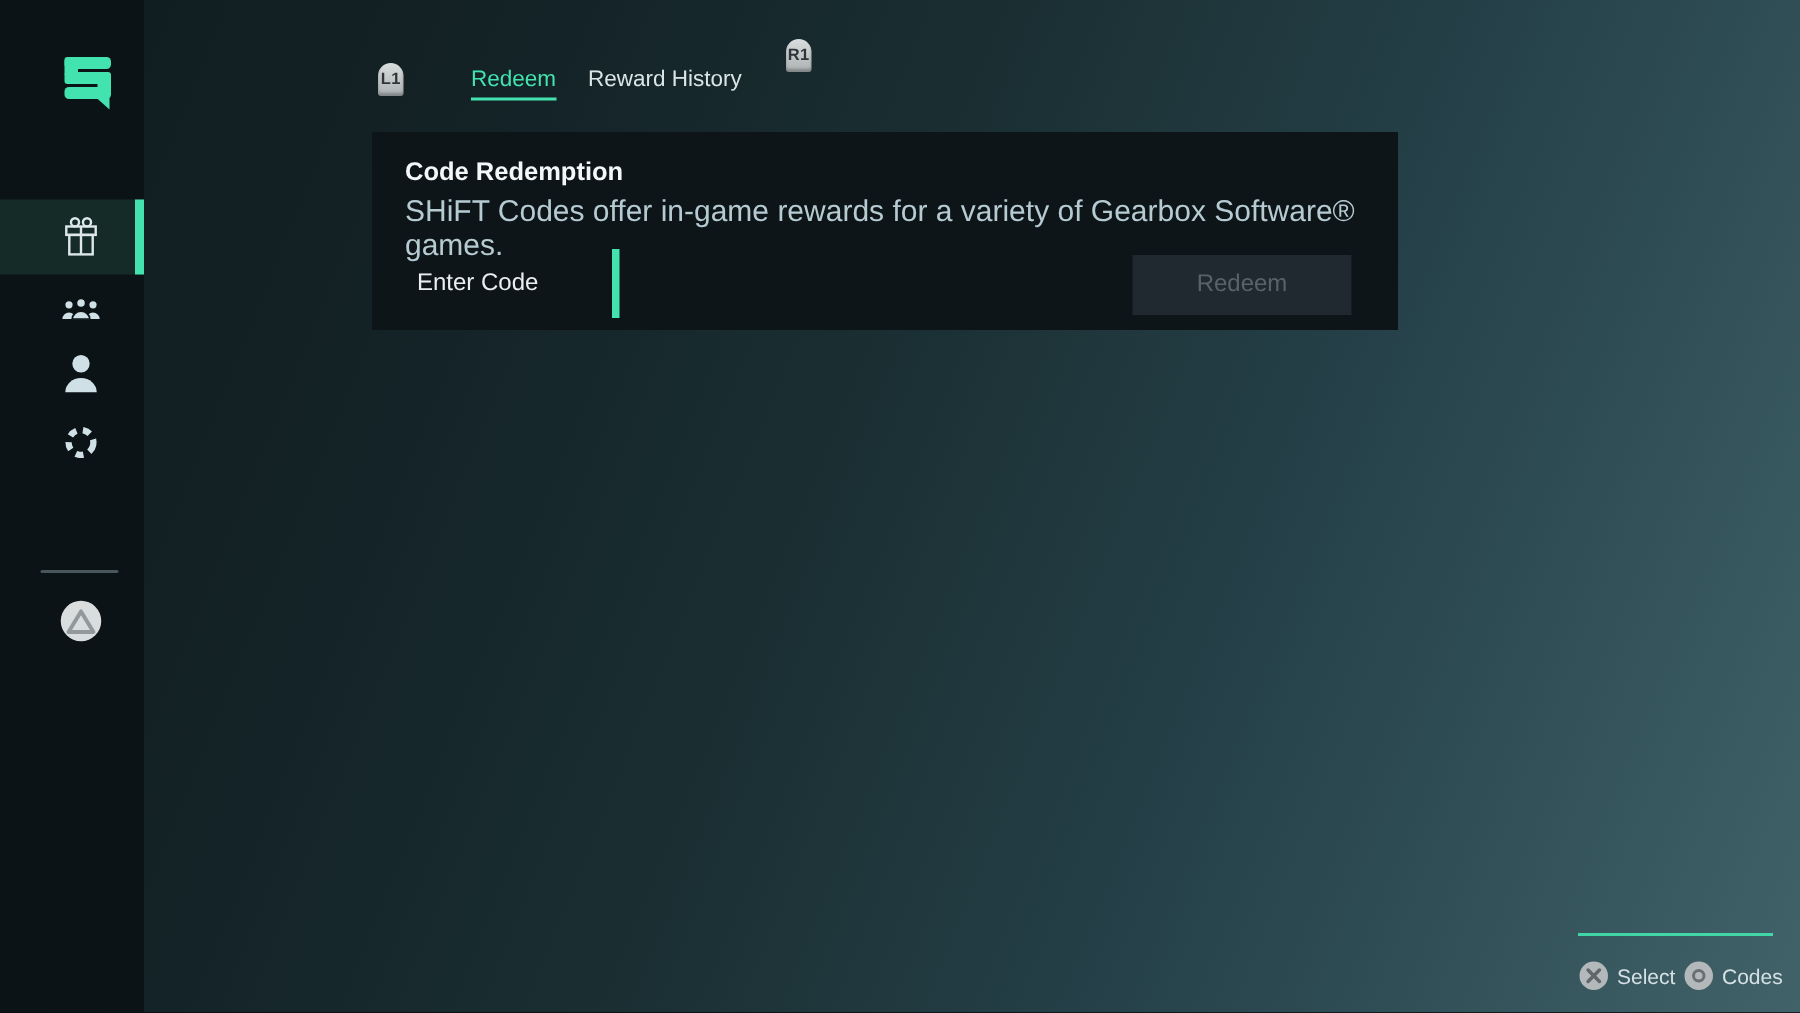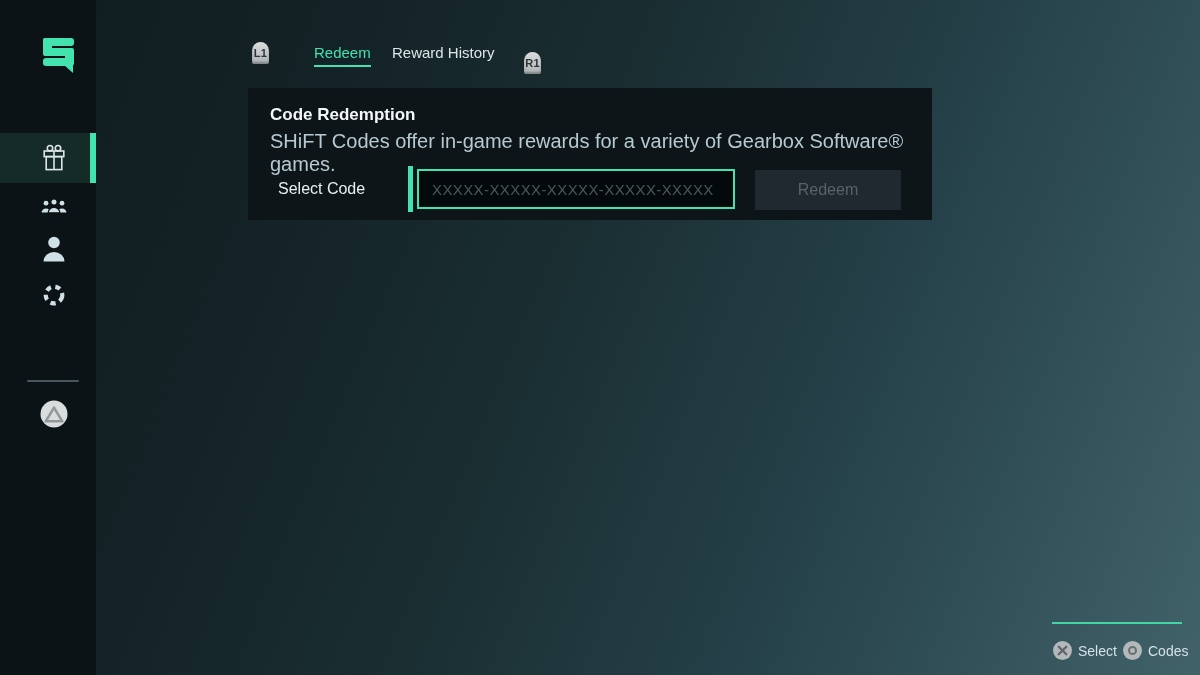--- a/index.html
+++ b/index.html
@@ -22,21 +22,21 @@
   .side-divider{position:absolute;left:27px;top:380px;width:52px;height:2px;background:#49575c;border-radius:1px;}
   .avatar{position:absolute;left:40px;top:400px;width:28px;height:28px;}
   
   .shoulder{
     position:absolute;width:17px;height:22px;border-radius:12px 12px 3px 3px;
     background:linear-gradient(#dadddd,#acb1b3);color:#2f3539;font-size:11px;font-weight:700;
     display:flex;align-items:center;justify-content:center;letter-spacing:.3px;
     box-shadow:inset 0 -2px 2px rgba(0,0,0,.25);
   }
   .shoulder.l1{left:252px;top:42px;}
-  .shoulder.r1{left:524px;top:52px;}
+  .shoulder.r1{left:524px;top:26px;}
   .tab{position:absolute;top:44px;font-size:15px;color:#dbe5e7;cursor:pointer;}
   .tab.active{left:314px;color:#42e3ae;padding-bottom:4px;border-bottom:2px solid #42e3ae;}
   .tab.inactive{left:392px;text-align:center;}
   
   .card{position:absolute;left:248px;top:88px;width:684px;height:132px;background:#0d1519;}
   .card-title{position:absolute;left:22px;top:17px;margin:0;font-size:17px;font-weight:700;color:#f3f7f8;}
   .card-subtitle{position:absolute;left:22px;top:42px;margin:0;font-size:20px;color:#b5cad1;}
   .field-label{position:absolute;left:30px;top:92px;font-size:16px;color:#e9eff1;}
   .input-wrap{position:absolute;left:160px;top:78px;width:330px;height:46px;}
   .focus-bar{position:absolute;left:0;top:0;width:5px;height:46px;background:#42e3ae;}
@@ -65,24 +65,23 @@
 <div class="screen">
 
   <span class="shoulder l1">L1</span>
   <span class="tab active">Redeem</span>
   <span class="tab inactive">Reward History</span>
   <span class="shoulder r1">R1</span>
 
   <section class="card">
     <h1 class="card-title">Code Redemption</h1>
     <p class="card-subtitle">SHiFT Codes offer in-game rewards for a variety of Gearbox Software® games.</p>
-    <label class="field-label">Select Code</label>
+    <label class="field-label">Enter Code</label>
     <div class="input-wrap">
       <span class="focus-bar"></span>
-      <input class="code-input" type="text" placeholder="XXXXX-XXXXX-XXXXX-XXXXX-XXXXX" style="">
     </div>
     <button class="redeem-btn">Redeem</button>
   </section>
 
   <span class="hint-line"></span>
   <div class="hint select">
     <span class="btn-circle">
       <svg width="11" height="11" viewBox="0 0 11 11">
         <line x1="1.7" y1="1.7" x2="9.3" y2="9.3" stroke="#60666a" stroke-width="2.3" stroke-linecap="round"></line>
         <line x1="9.3" y1="1.7" x2="1.7" y2="9.3" stroke="#60666a" stroke-width="2.3" stroke-linecap="round"></line>

